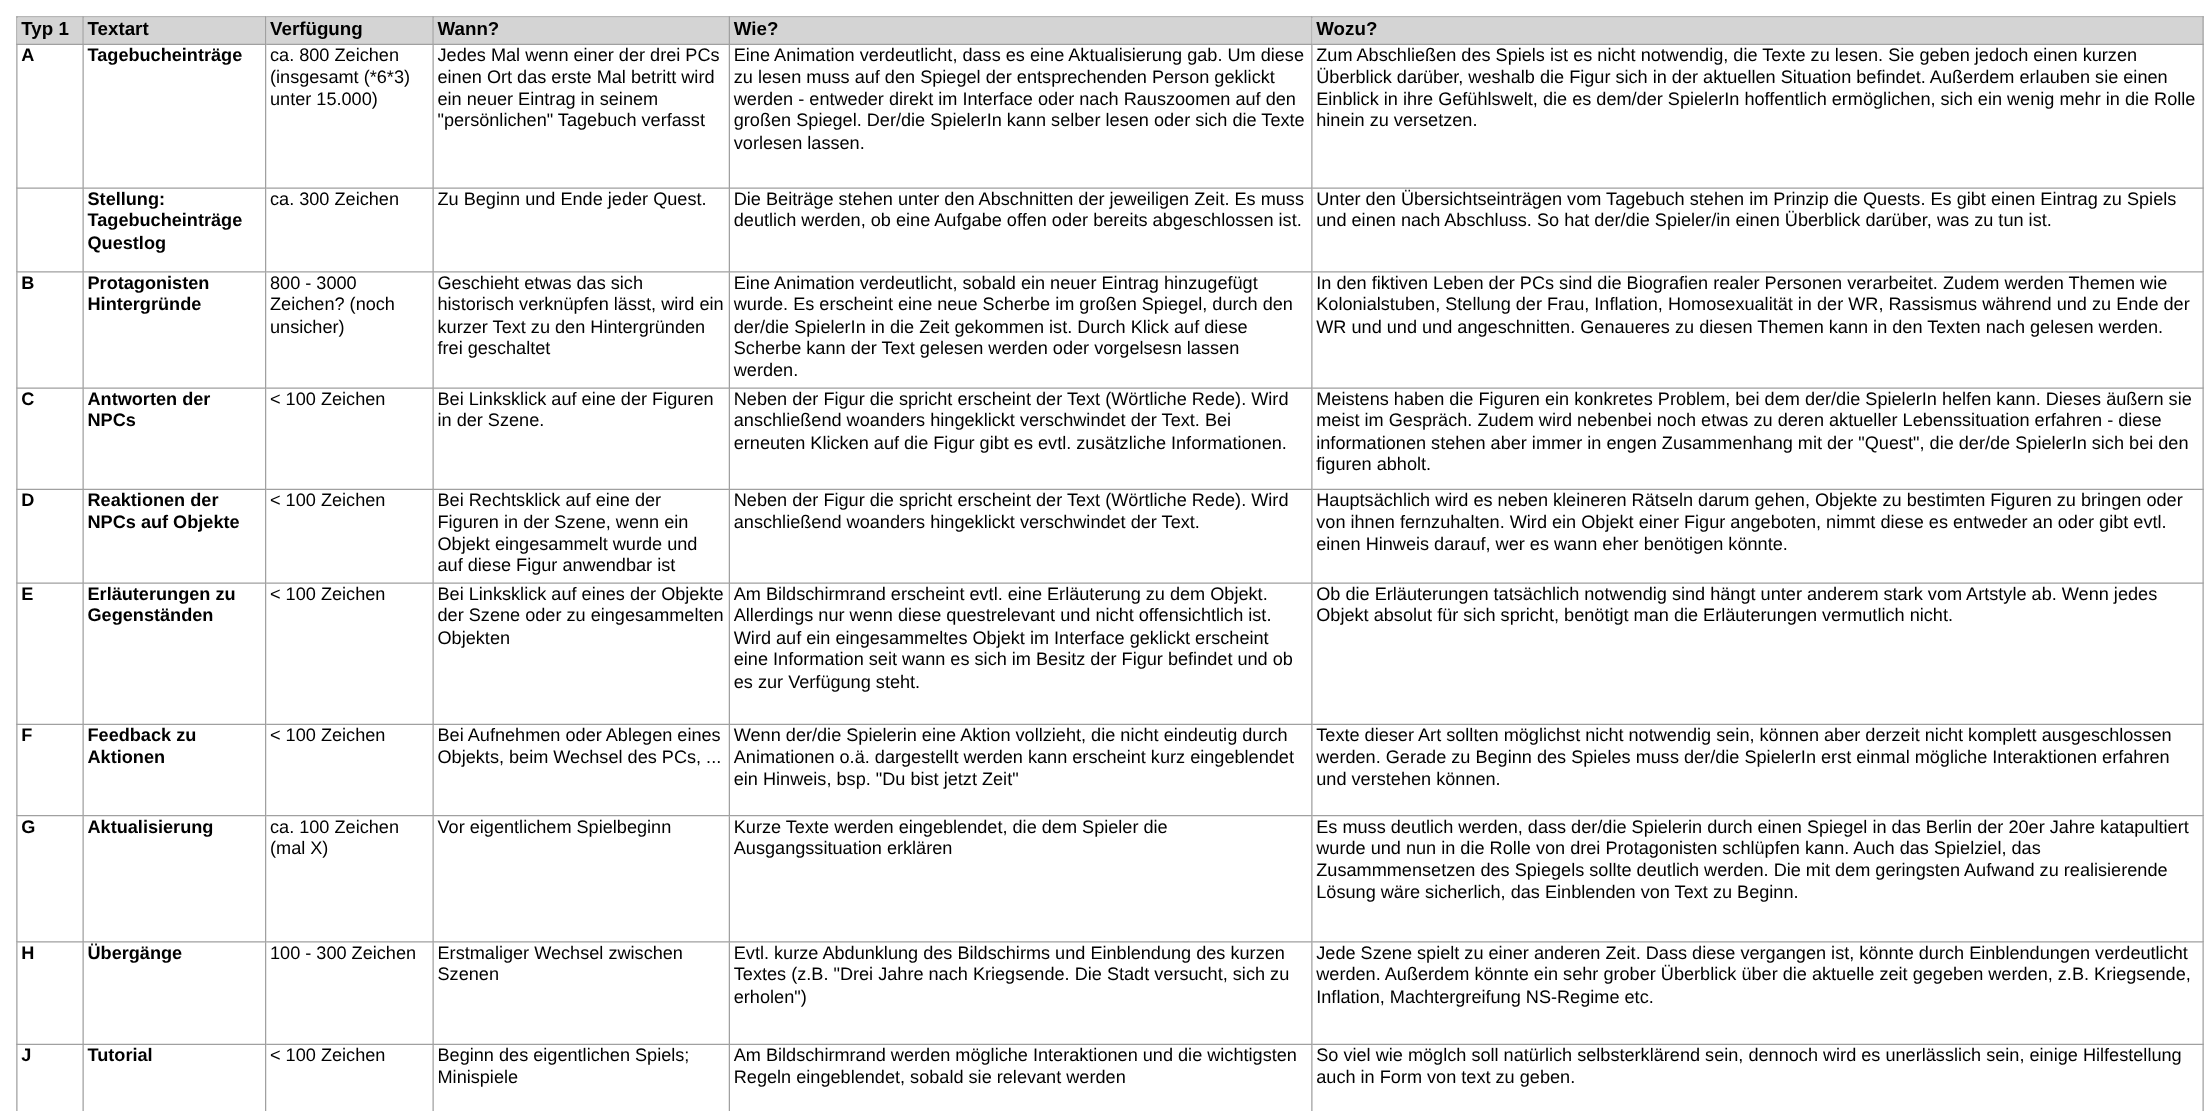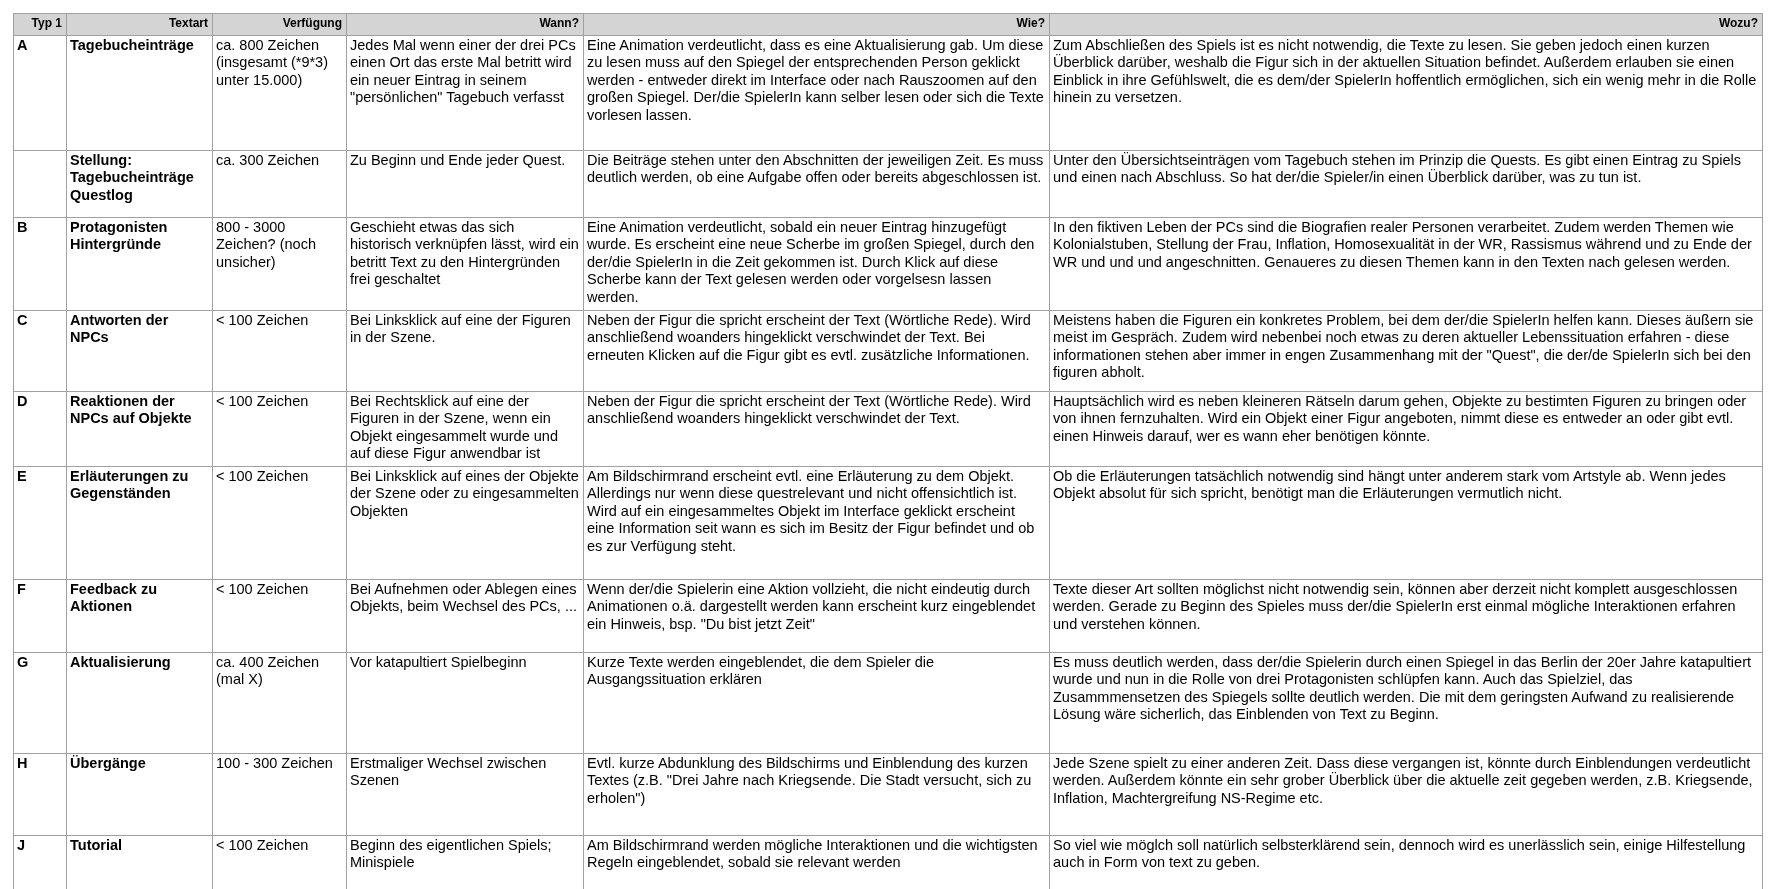--- a/index.html
+++ b/index.html
@@ -26,23 +26,23 @@
     vertical-align: top;
     padding: 1px 4px 1px 3px;
     font-size: 14.5px;
     line-height: 17.4px;
     color: var(--text, #000000);
     overflow: hidden;
     word-wrap: break-word;
   }
   .doc-table th {
     background: var(--header-bg, #d4d4d4);
-    text-align: right;
+    text-align: left;
     font-weight: bold;
-    font-size: 12px;
+    font-size: 15px;
     height: 19px;
   }
   .col-typ      { width: 53px;  }
   .col-textart  { width: 146px; }
   .col-laenge   { width: 134px; }
   .col-wann     { width: 237px; }
   .col-wie      { width: 466px; }
   .col-wozu     { width: 713px; }
   td.cell-typ, td.cell-textart { font-weight: bold; }
   tbody tr:nth-child(1)  td { height: 112px; }
@@ -75,38 +75,38 @@
       <th>Verfügung</th>
       <th>Wann?</th>
       <th>Wie?</th>
       <th>Wozu?</th>
     </tr>
   </thead>
   <tbody>
     <tr>
       <td class="cell-typ">A</td>
       <td class="cell-textart">Tagebucheinträge</td>
-      <td class="cell-laenge">ca. 800 Zeichen (insgesamt (*9*3) unter 15.000)</td>
+      <td class="cell-laenge">ca. 800 Zeichen (insgesamt (*6*3) unter 15.000)</td>
       <td class="cell-wann">Jedes Mal wenn einer der drei PCs einen Ort das erste Mal betritt wird ein neuer Eintrag in seinem "persönlichen" Tagebuch verfasst</td>
       <td class="cell-wie">Eine Animation verdeutlicht, dass es eine Aktualisierung gab. Um diese zu lesen muss auf den Spiegel der entsprechenden Person geklickt werden - entweder direkt im Interface oder nach Rauszoomen auf den großen Spiegel. Der/die SpielerIn kann selber lesen oder sich die Texte vorlesen lassen.</td>
       <td class="cell-wozu">Zum Abschließen des Spiels ist es nicht notwendig, die Texte zu lesen. Sie geben jedoch einen kurzen Überblick darüber, weshalb die Figur sich in der aktuellen Situation befindet. Außerdem erlauben sie einen Einblick in ihre Gefühlswelt, die es dem/der SpielerIn hoffentlich ermöglichen, sich ein wenig mehr in die Rolle hinein zu versetzen.</td>
     </tr>
     <tr>
       <td class="cell-typ"></td>
       <td class="cell-textart">Stellung: Tagebucheinträge Questlog</td>
       <td class="cell-laenge">ca. 300 Zeichen</td>
       <td class="cell-wann">Zu Beginn und Ende jeder Quest.</td>
       <td class="cell-wie">Die Beiträge stehen unter den Abschnitten der jeweiligen Zeit. Es muss deutlich werden, ob eine Aufgabe offen oder bereits abgeschlossen ist.</td>
       <td class="cell-wozu">Unter den Übersichtseinträgen vom Tagebuch stehen im Prinzip die Quests. Es gibt einen Eintrag zu Spiels und einen nach Abschluss. So hat der/die Spieler/in einen Überblick darüber, was zu tun ist.</td>
     </tr>
     <tr>
       <td class="cell-typ">B</td>
       <td class="cell-textart">Protagonisten Hintergründe</td>
       <td class="cell-laenge">800 - 3000 Zeichen? (noch unsicher)</td>
-      <td class="cell-wann">Geschieht etwas das sich historisch verknüpfen lässt, wird ein betritt Text zu den Hintergründen frei geschaltet</td>
+      <td class="cell-wann">Geschieht etwas das sich historisch verknüpfen lässt, wird ein kurzer Text zu den Hintergründen frei geschaltet</td>
       <td class="cell-wie">Eine Animation verdeutlicht, sobald ein neuer Eintrag hinzugefügt wurde. Es erscheint eine neue Scherbe im großen Spiegel, durch den der/die SpielerIn in die Zeit gekommen ist. Durch Klick auf diese Scherbe kann der Text gelesen werden oder vorgelsesn lassen werden.</td>
       <td class="cell-wozu">In den fiktiven Leben der PCs sind die Biografien realer Personen verarbeitet. Zudem werden Themen wie Kolonialstuben, Stellung der Frau, Inflation, Homosexualität in der WR, Rassismus während und zu Ende der WR und und und angeschnitten. Genaueres zu diesen Themen kann in den Texten nach gelesen werden.</td>
     </tr>
     <tr>
       <td class="cell-typ">C</td>
       <td class="cell-textart">Antworten der NPCs</td>
       <td class="cell-laenge">&lt; 100 Zeichen</td>
       <td class="cell-wann">Bei Linksklick auf eine der Figuren in der Szene.</td>
       <td class="cell-wie">Neben der Figur die spricht erscheint der Text (Wörtliche Rede). Wird anschließend woanders hingeklickt verschwindet der Text. Bei erneuten Klicken auf die Figur gibt es evtl. zusätzliche Informationen.</td>
       <td class="cell-wozu">Meistens haben die Figuren ein konkretes Problem, bei dem der/die SpielerIn helfen kann. Dieses äußern sie meist im Gespräch. Zudem wird nebenbei noch etwas zu deren aktueller Lebenssituation erfahren - diese informationen stehen aber immer in engen Zusammenhang mit der "Quest", die der/de SpielerIn sich bei den figuren abholt.</td>
@@ -131,22 +131,22 @@
       <td class="cell-typ">F</td>
       <td class="cell-textart">Feedback zu Aktionen</td>
       <td class="cell-laenge">&lt; 100 Zeichen</td>
       <td class="cell-wann">Bei Aufnehmen oder Ablegen eines Objekts, beim Wechsel des PCs, ...</td>
       <td class="cell-wie">Wenn der/die Spielerin eine Aktion vollzieht, die nicht eindeutig durch Animationen o.ä. dargestellt werden kann erscheint kurz eingeblendet ein Hinweis, bsp. "Du bist jetzt Zeit"</td>
       <td class="cell-wozu">Texte dieser Art sollten möglichst nicht notwendig sein, können aber derzeit nicht komplett ausgeschlossen werden. Gerade zu Beginn des Spieles muss der/die SpielerIn erst einmal mögliche Interaktionen erfahren und verstehen können.</td>
     </tr>
     <tr>
       <td class="cell-typ">G</td>
       <td class="cell-textart">Aktualisierung</td>
-      <td class="cell-laenge">ca. 400 Zeichen (mal X)</td>
-      <td class="cell-wann">Vor katapultiert Spielbeginn</td>
+      <td class="cell-laenge">ca. 100 Zeichen (mal X)</td>
+      <td class="cell-wann">Vor eigentlichem Spielbeginn</td>
       <td class="cell-wie">Kurze Texte werden eingeblendet, die dem Spieler die Ausgangssituation erklären</td>
       <td class="cell-wozu">Es muss deutlich werden, dass der/die Spielerin durch einen Spiegel in das Berlin der 20er Jahre katapultiert wurde und nun in die Rolle von drei Protagonisten schlüpfen kann. Auch das Spielziel, das Zusammmensetzen des Spiegels sollte deutlich werden. Die mit dem geringsten Aufwand zu realisierende Lösung wäre sicherlich, das Einblenden von Text zu Beginn.</td>
     </tr>
     <tr>
       <td class="cell-typ">H</td>
       <td class="cell-textart">Übergänge</td>
       <td class="cell-laenge">100 - 300 Zeichen</td>
       <td class="cell-wann">Erstmaliger Wechsel zwischen Szenen</td>
       <td class="cell-wie">Evtl. kurze Abdunklung des Bildschirms und Einblendung des kurzen Textes (z.B. "Drei Jahre nach Kriegsende. Die Stadt versucht, sich zu erholen")</td>
       <td class="cell-wozu">Jede Szene spielt zu einer anderen Zeit. Dass diese vergangen ist, könnte durch Einblendungen verdeutlicht werden. Außerdem könnte ein sehr grober Überblick über die aktuelle zeit gegeben werden, z.B. Kriegsende, Inflation, Machtergreifung NS-Regime etc.</td>

